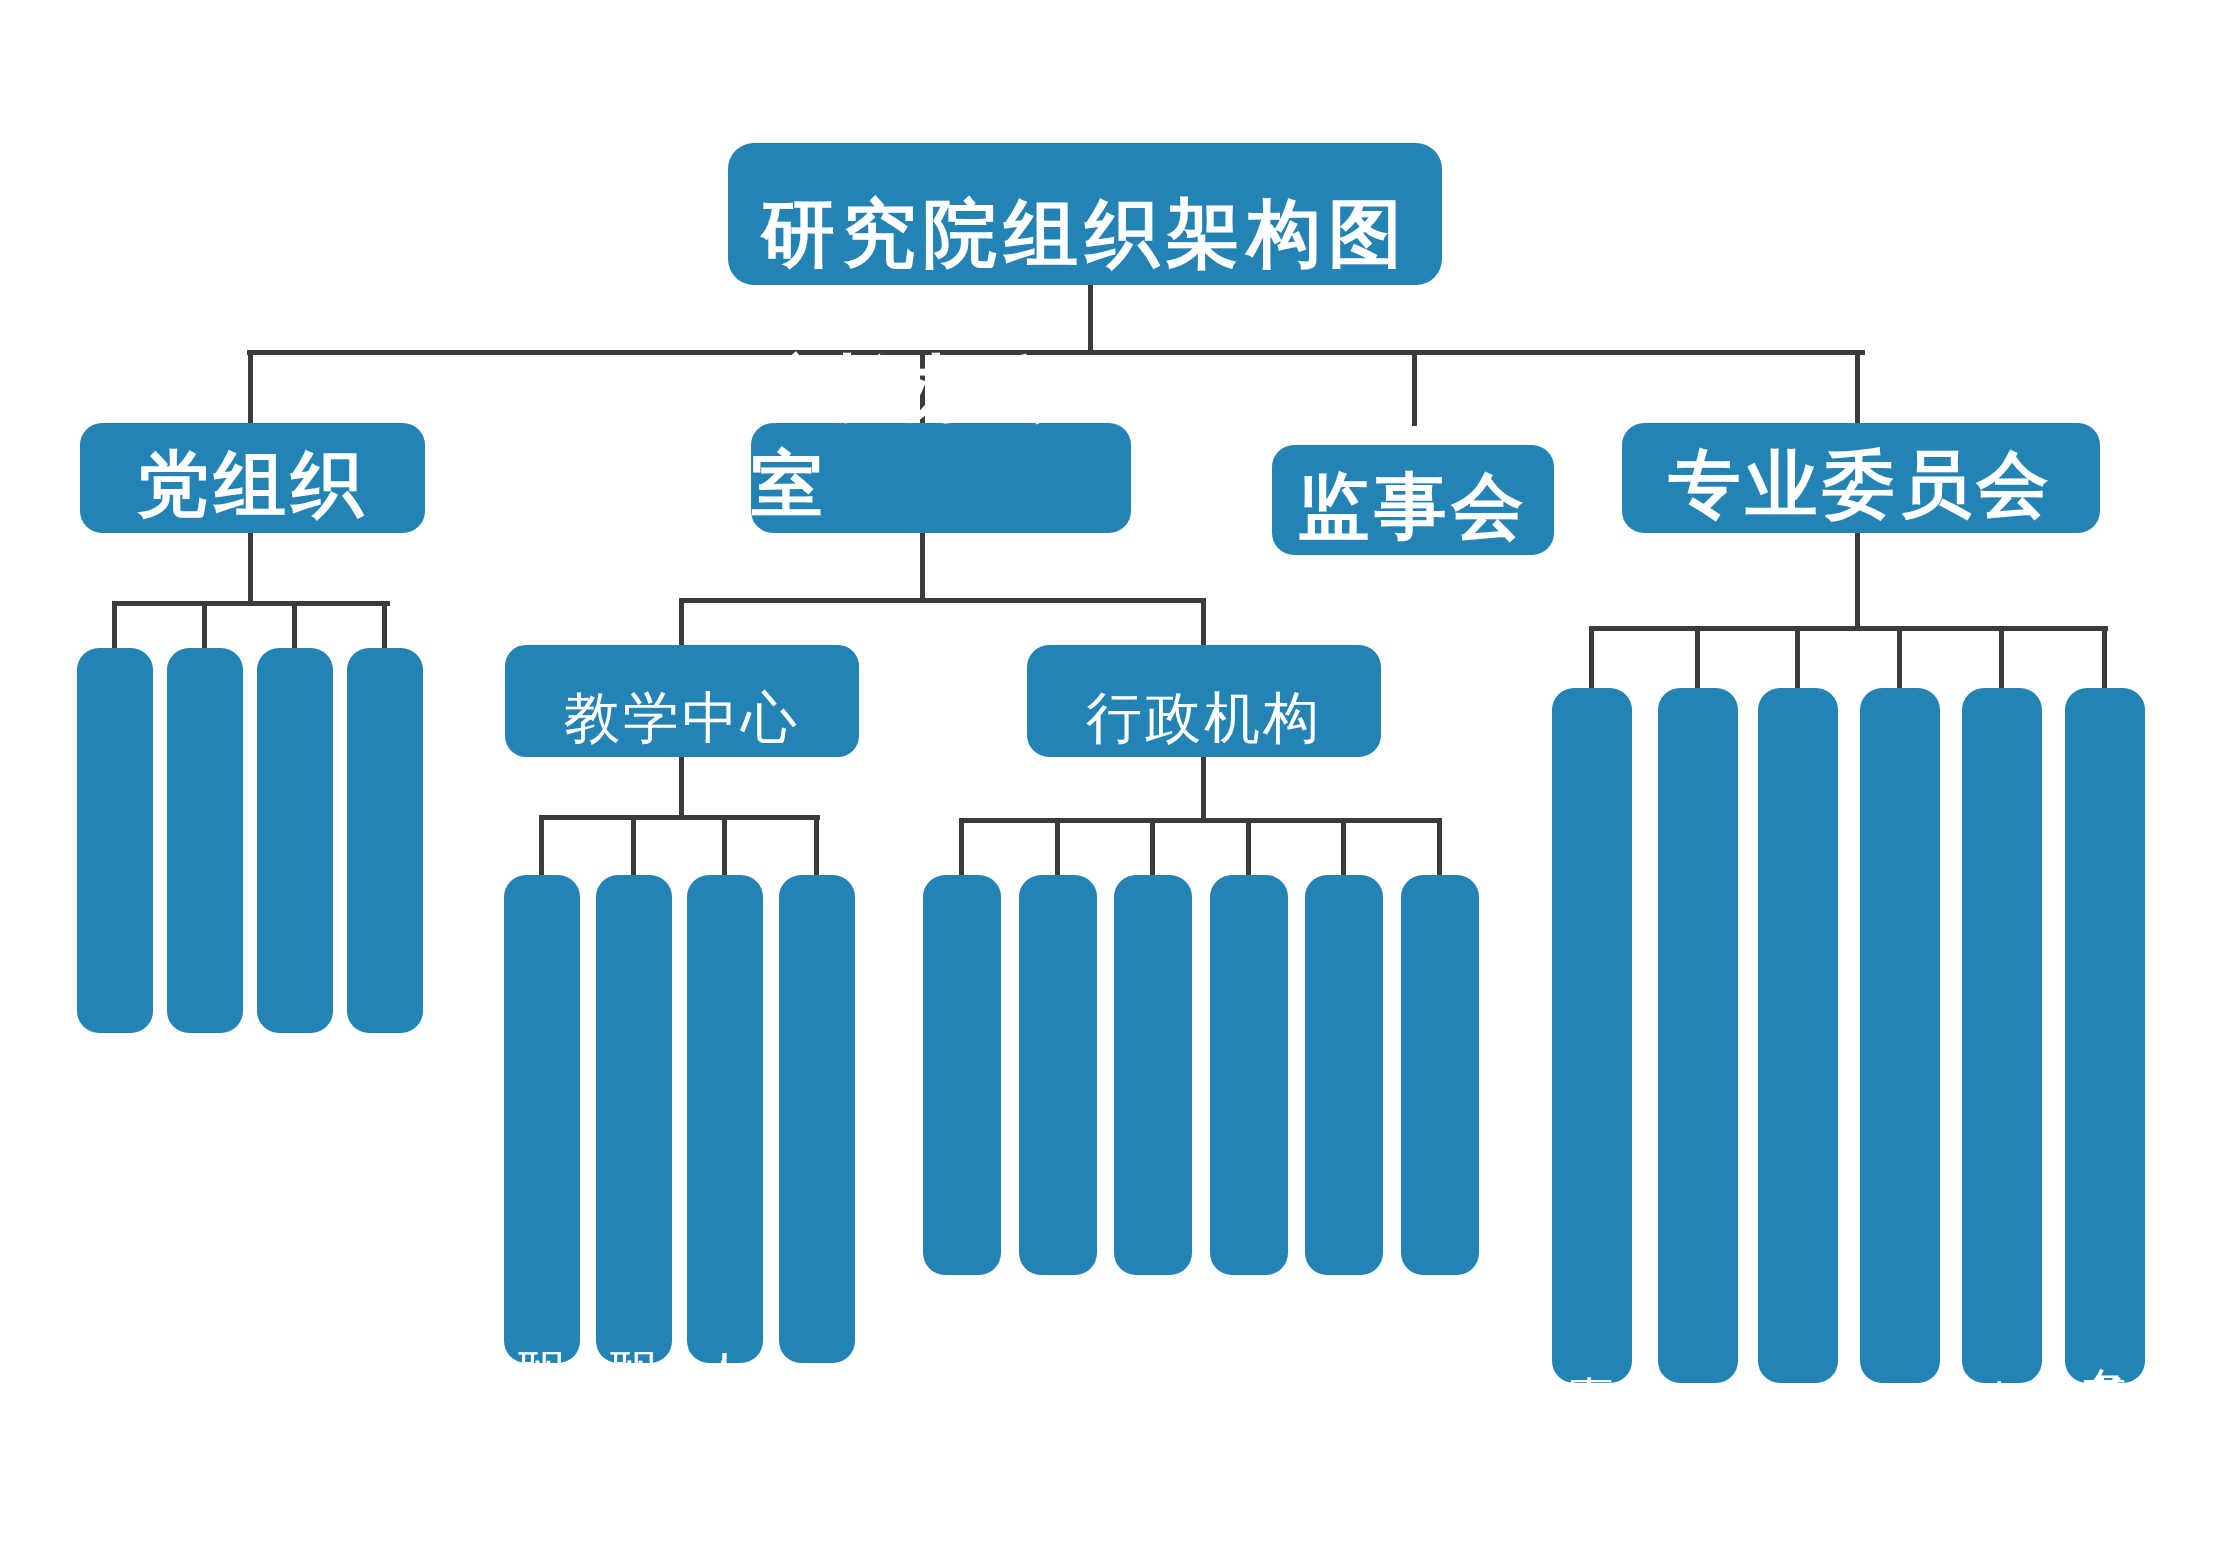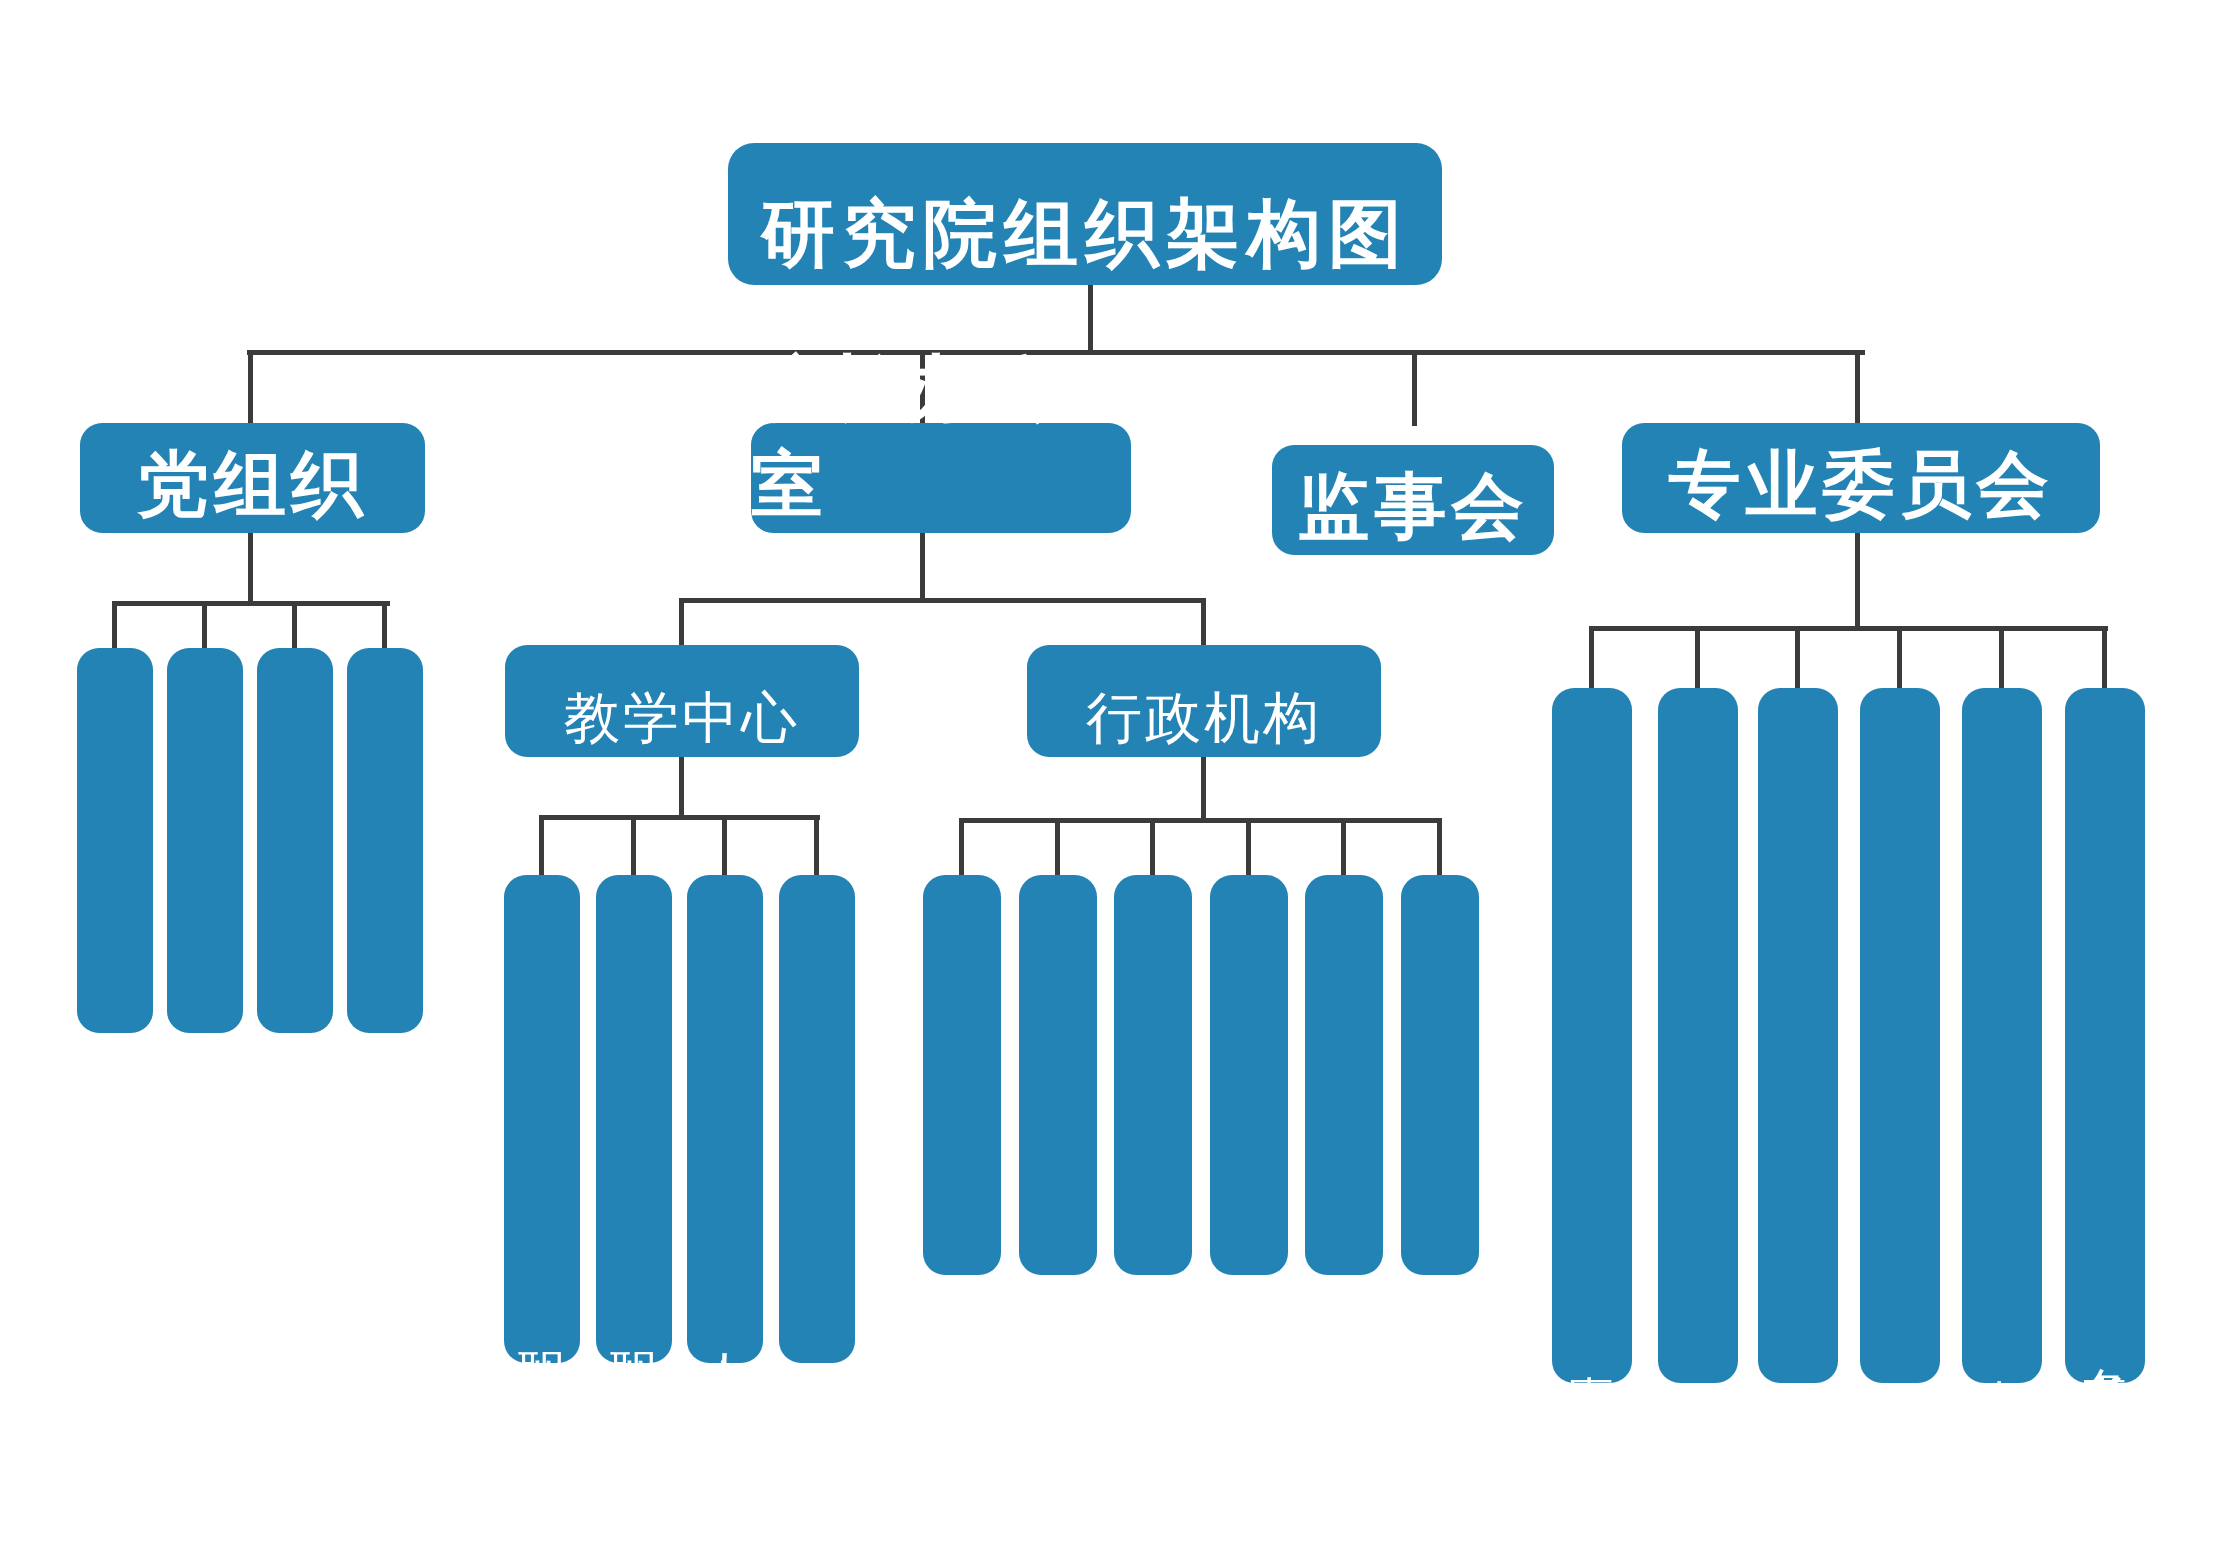--- a/index.html
+++ b/index.html
@@ -113,21 +113,21 @@
   <div class="box leaf-box" style="left:167px;top:648px;width:76px;height:385px;">
     <span class="vtext">党委宣传处</span>
   </div>
   <div class="box leaf-box" style="left:257px;top:648px;width:76px;height:385px;">
     <span class="vtext">党委组织处</span>
   </div>
   <div class="box leaf-box" style="left:347px;top:648px;width:76px;height:385px;">
     <span class="vtext">纪检监察室</span>
   </div>
 
-  <div class="box lvl3-box" style="left:505px;top:645px;width:354px;height:112px;">
+  <div class="box lvl3-box" style="left:505px;top:645px;width:354px;height:112px;border-radius:21px;">
     <span>教学中心</span>
   </div>
   <div class="box lvl3-box" style="left:1027px;top:645px;width:354px;height:112px;">
     <span>行政机构</span>
   </div>
 
   <div class="box leaf-box" style="left:504px;top:875px;width:76px;height:488px;">
     <span class="vtext">职业资格培训中心</span>
   </div>
   <div class="box leaf-box" style="left:596px;top:875px;width:76px;height:488px;">

